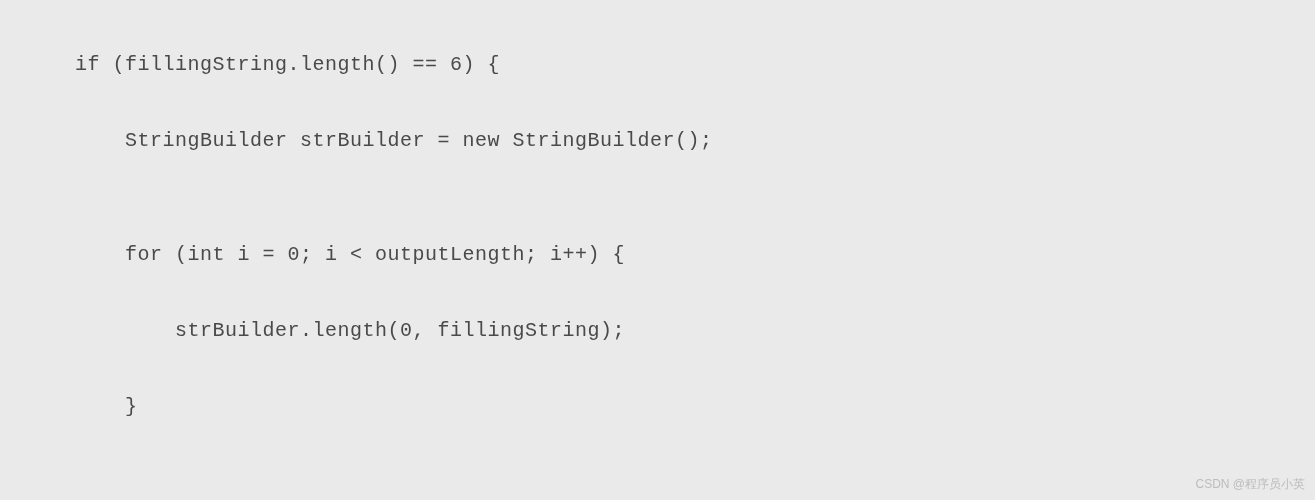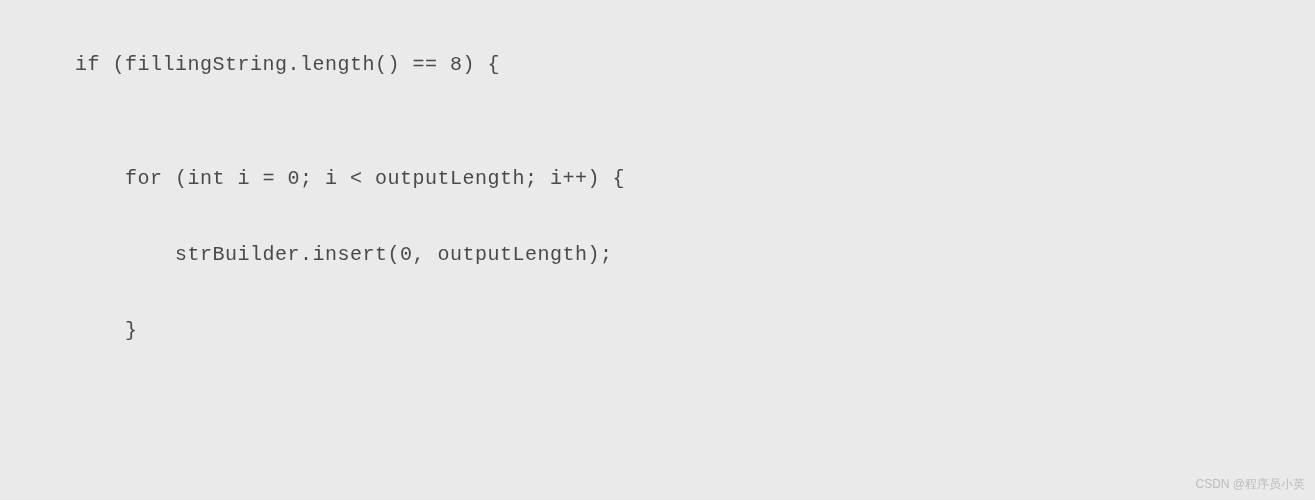--- a/index.html
+++ b/index.html
@@ -33,24 +33,25 @@
       font-family: Arial, "Microsoft YaHei", sans-serif;
       font-size: 12px;
       color: #bcbcbc;
       letter-spacing: 0;
     }
   </style>
 </head>
 <body>
 
 <div class="code-block">
-<span class="code-line">if (fillingString.length() == 8) {</span>
+<span class="code-line">if (fillingString.length() == 6) {</span>
+<span class="code-line">    StringBuilder strBuilder = new StringBuilder();</span>
 <span class="code-line"></span>
 <span class="code-line">    for (int i = 0; i &lt; outputLength; i++) {</span>
-<span class="code-line">        strBuilder.insert(0, outputLength);</span>
+<span class="code-line">        strBuilder.length(0, fillingString);</span>
 <span class="code-line">    }</span>
 <span class="code-line"></span>
 
 
 
 
 </div>
 
 <div class="watermark">CSDN @程序员小英</div>
 

